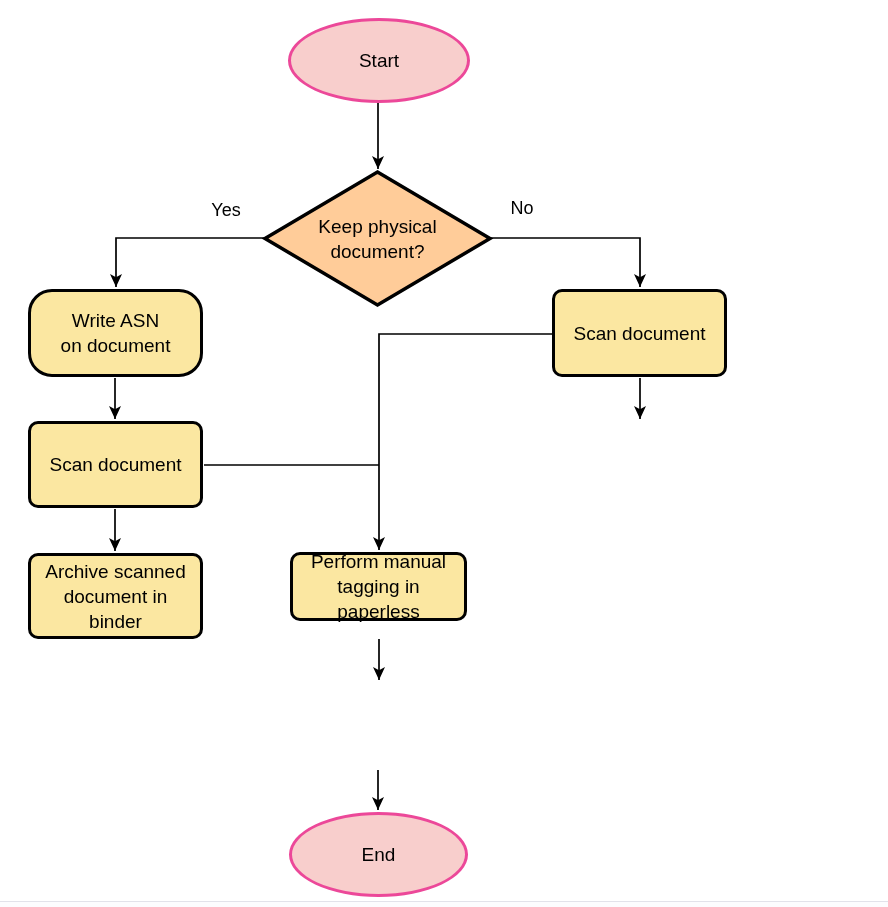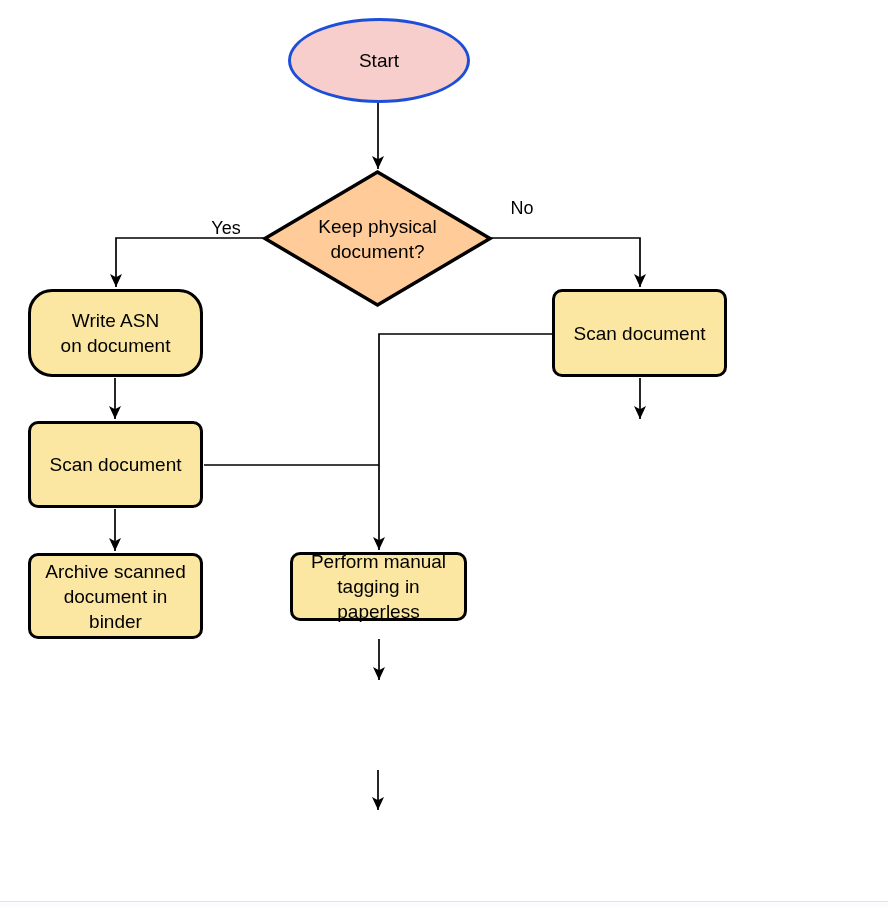--- a/index.html
+++ b/index.html
@@ -34,21 +34,21 @@
   .node span {
     white-space: pre-line;
   }
   .process {
     background: #FBE7A1;
     border: 3px solid #000000;
     border-radius: 10px;
   }
   .terminal {
     background: #F8CECC;
-    border: 3px solid #1d4ed8;
+    border: 3px solid #ec4899;
     border-radius: 50%;
     text-align: center;
   }
   .decision-label {
     position: absolute;
     display: flex;
     align-items: center;
     justify-content: center;
     text-align: center;
     font-size: 19px;
@@ -66,21 +66,21 @@
   .n-tag      { left: 290px; top: 552px; width: 177px; height: 69px; }
   .n-remove   { left: 290px; top: 682px; width: 177px; height: 87px; }
   .n-end      { left: 289px; top: 812px; width: 179px; height: 85px; }
 
   .edge-label {
     position: absolute;
     font-size: 18px;
     line-height: 20px;
     text-align: center;
   }
-  .lbl-yes { left: 203px; top: 218px; width: 46px; }
+  .lbl-yes { left: 203px; top: 200px; width: 46px; }
   .lbl-no  { left: 502px; top: 198px; width: 40px; }
 
   .note {
     position: absolute;
     left: 481px;
     top: 589px;
     width: 400px;
     font-size: 19.5px;
     line-height: 29px;
     font-style: italic;
@@ -154,19 +154,22 @@
   </div>
 
 
   <div class="node process n-tag">
     <span>Perform manual
 tagging in
 paperless</span>
   </div>
 
 
+  <div class="node terminal n-end">
+    <span>End</span>
+  </div>
 
   <div class="edge-label lbl-yes">Yes</div>
   <div class="edge-label lbl-no">No</div>
 
 
   <div class="bottom-strip"></div>
 </div>
 
 </body></html>

